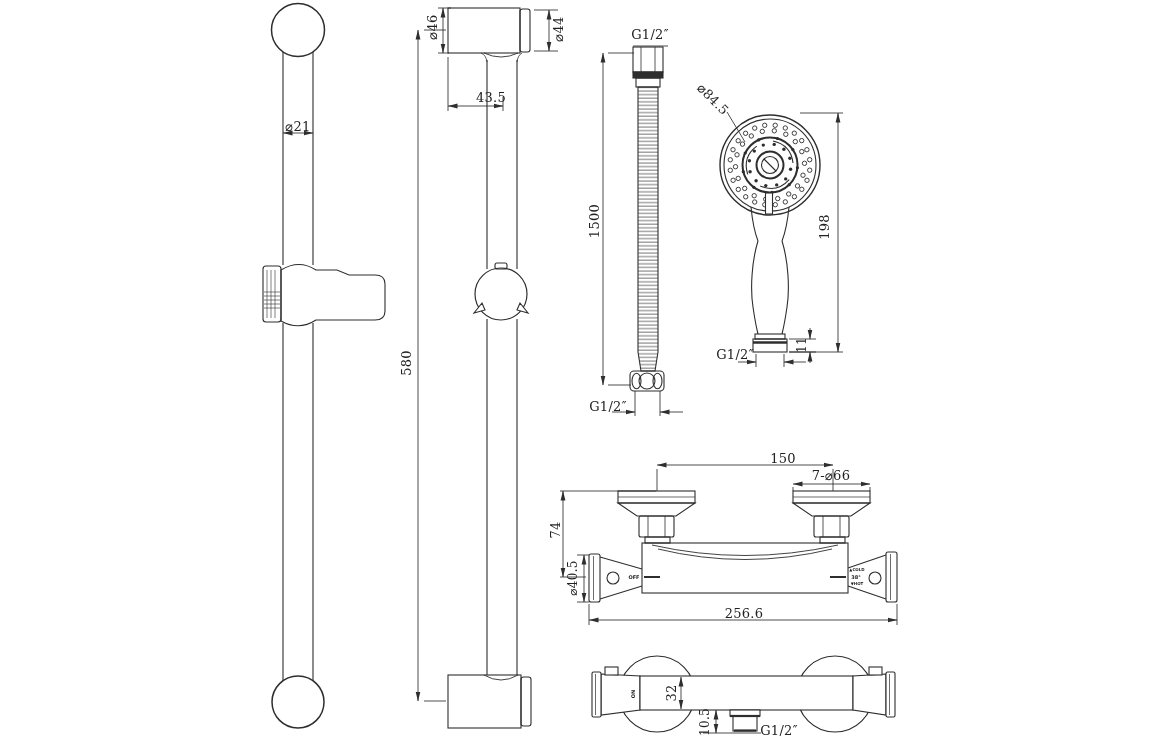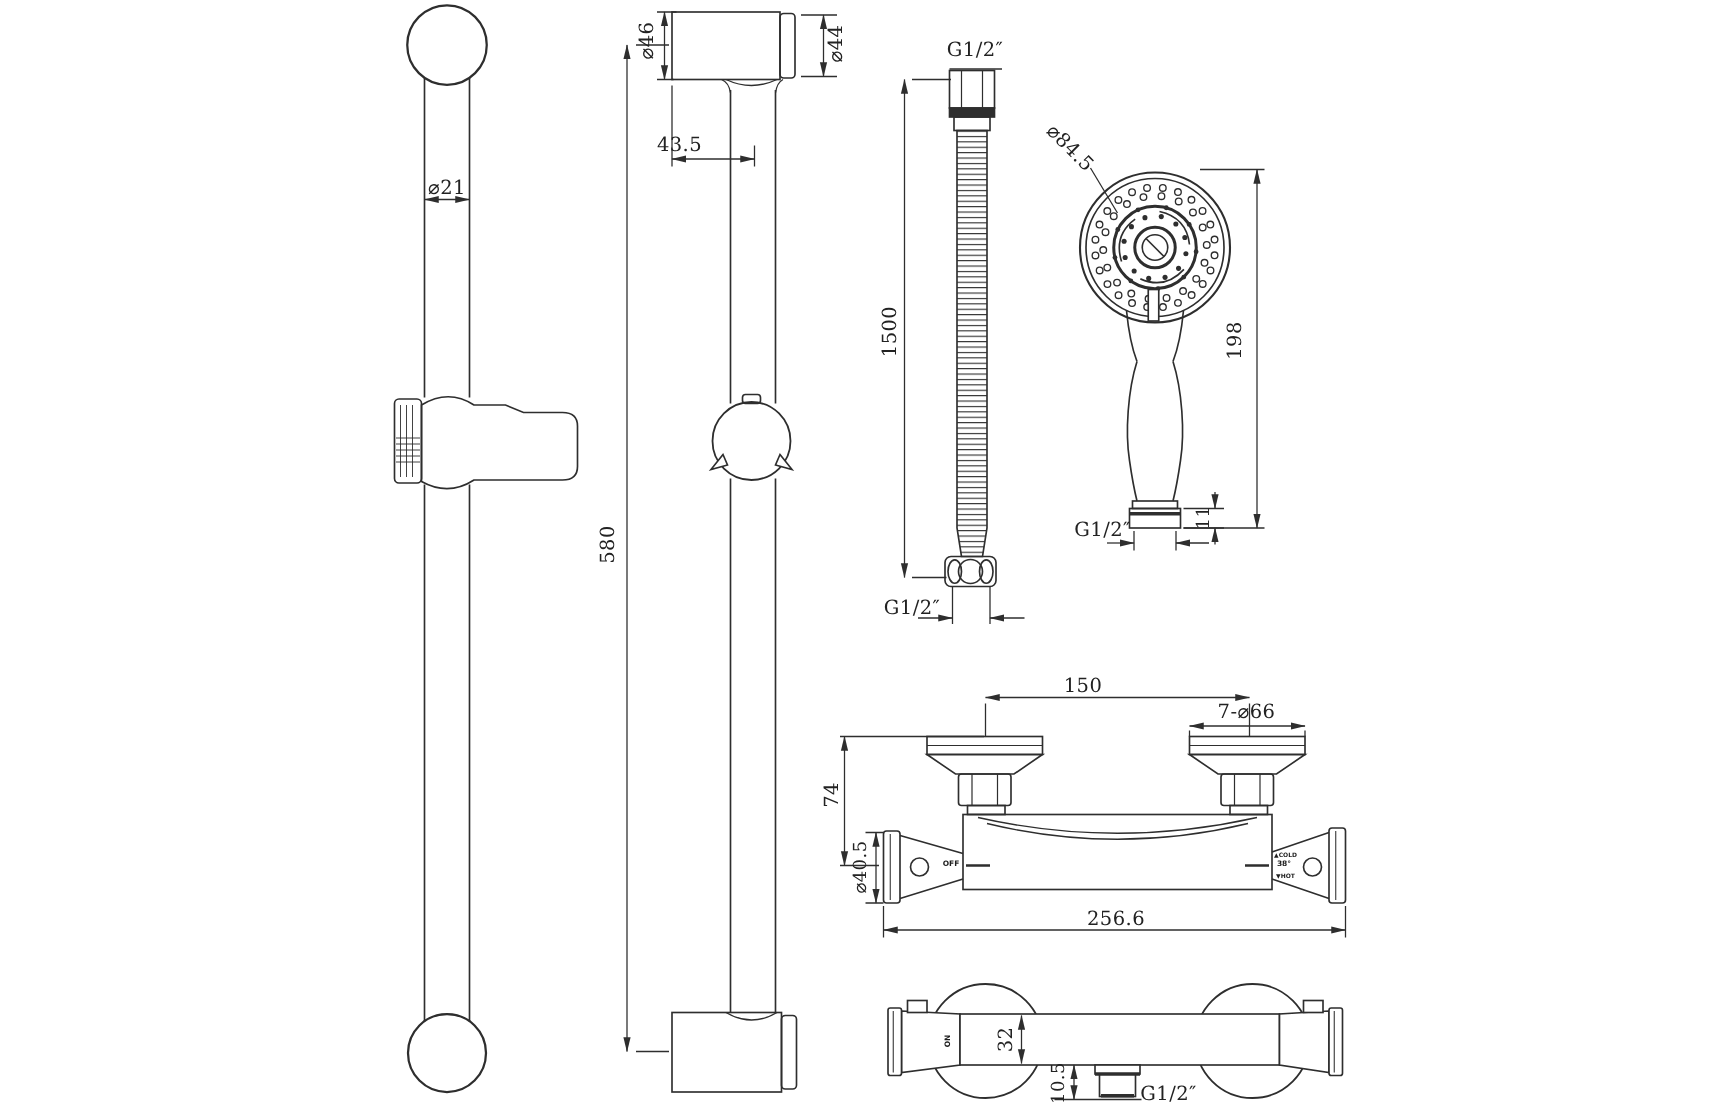--- a/index.html
+++ b/index.html
@@ -244,33 +244,33 @@
       <line x1="681" y1="677" x2="681" y2="709" marker-start="url(#arw)" marker-end="url(#arw)"></line>
       <line x1="716" y1="733" x2="716" y2="710" marker-start="url(#arw)" marker-end="url(#arw)"></line>
       <path d="M703,733 H761"></path>
     </g>
   </g>
 </svg>
 
   <span class="lbl" style="left:298px;top:126px">⌀21</span>
   <span class="lbl r90" style="left:432px;top:27px">⌀46</span>
   <span class="lbl r90" style="left:558px;top:29px">⌀44</span>
-  <span class="lbl" style="left:453px;top:97px">43.5</span>
+  <span class="lbl" style="left:491px;top:97px">43.5</span>
   <span class="lbl r90" style="left:406px;top:363px">580</span>
 
   <span class="lbl" style="left:650px;top:34px">G1/2″</span>
   <span class="lbl r90" style="left:594px;top:221px">1500</span>
   <span class="lbl" style="left:608px;top:406px">G1/2″</span>
 
   <span class="lbl r45" style="left:713px;top:99px">⌀84.5</span>
   <span class="lbl r90" style="left:824px;top:227px">198</span>
   <span class="lbl r90 f12" style="left:802px;top:345px">11</span>
   <span class="lbl" style="left:735px;top:354px">G1/2″</span>
 
-  <span class="lbl" style="left:722px;top:458px">150</span>
+  <span class="lbl" style="left:783px;top:458px">150</span>
   <span class="lbl" style="left:831px;top:475px">7-⌀66</span>
   <span class="lbl r90" style="left:555px;top:530px">74</span>
   <span class="lbl r90 f12" style="left:573px;top:578px">⌀40.5</span>
   <span class="lbl tiny" style="left:634px;top:577px">OFF</span>
   <span class="lbl tiny tiny4" style="left:857px;top:570px">▲COLD</span>
   <span class="lbl tiny" style="left:856px;top:577px">38°</span>
   <span class="lbl tiny tiny4" style="left:857px;top:584px">▼HOT</span>
   <span class="lbl" style="left:744px;top:613px">256.6</span>
 
   <span class="lbl tiny r90" style="left:633px;top:694px">ON</span>

